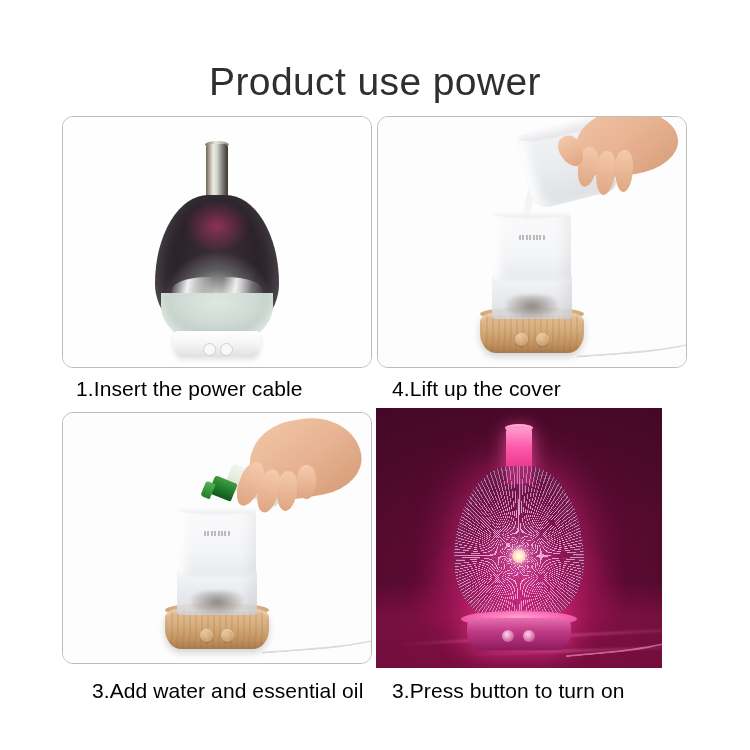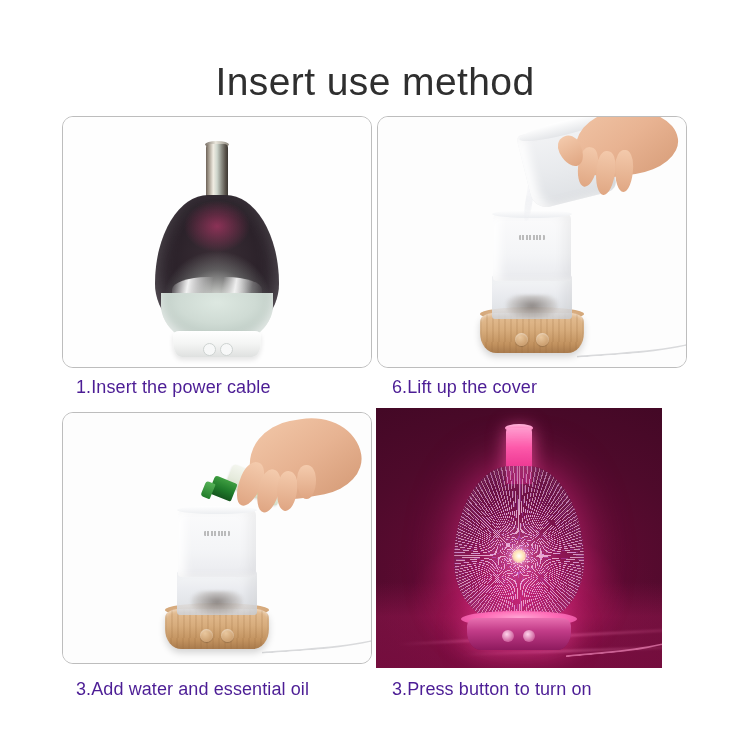--- a/index.html
+++ b/index.html
@@ -63,29 +63,29 @@
   }
 
   #panel-1 { left: 62px;  top: 116px; width: 310px; height: 252px; }
   #panel-2 { left: 377px; top: 116px; width: 310px; height: 252px; }
   #panel-3 { left: 62px;  top: 412px; width: 310px; height: 252px; }
   #panel-4 { left: 376px; top: 408px; width: 286px; height: 260px; }
 
   
   .caption {
     position: absolute;
-    font-size: 18px;
-    color: #4c1d95;
+    font-size: 21px;
+    color: #000000;
     font-family: "Liberation Sans", sans-serif;
     white-space: nowrap;
     letter-spacing: 0.1px;
   }
   #caption-1 { left: 76px;  top: 377px; }
   #caption-2 { left: 392px; top: 377px; }
-  #caption-3 { left: 76px;  top: 679px; }
+  #caption-3 { left: 92px;  top: 679px; }
   #caption-4 { left: 392px; top: 679px; }
 
   
   .p1-stage {
     position: absolute;
     left: 0; top: 0; right: 0; bottom: 0;
     background: #fefefe;
   }
   
   .p1-neck {
@@ -563,21 +563,21 @@
     border-bottom: 2px solid rgba(255,150,200,0.6);
     border-radius: 0 0 70% 0;
     transform: rotate(-5deg);
   }
 </style>
 </head>
 <body>
 
 <div class="page">
 
-  <div class="page-title">Insert use method</div>
+  <div class="page-title">Product use power</div>
 
   <div class="grid">
 
     <div class="panel framed" id="panel-1">
       <div class="p1-stage">
         <div class="p1-neck-top"></div>
         <div class="p1-neck"></div>
         <div class="p1-body"></div>
         <div class="p1-body-lower"></div>
         <div class="p1-base"></div>
@@ -649,17 +649,17 @@
         <div class="p4-base"></div>
         <div class="p4-base-btn a"></div>
         <div class="p4-base-btn b"></div>
         <div class="p4-cord"></div>
       </div>
     </div>
 
   </div>
 
   <div class="caption" id="caption-1">1.Insert the power cable</div>
-  <div class="caption" id="caption-2">6.Lift up the cover</div>
+  <div class="caption" id="caption-2">4.Lift up the cover</div>
   <div class="caption" id="caption-3">3.Add water and essential oil</div>
   <div class="caption" id="caption-4">3.Press button to turn on</div>
 
 </div>
 
 </body></html>

